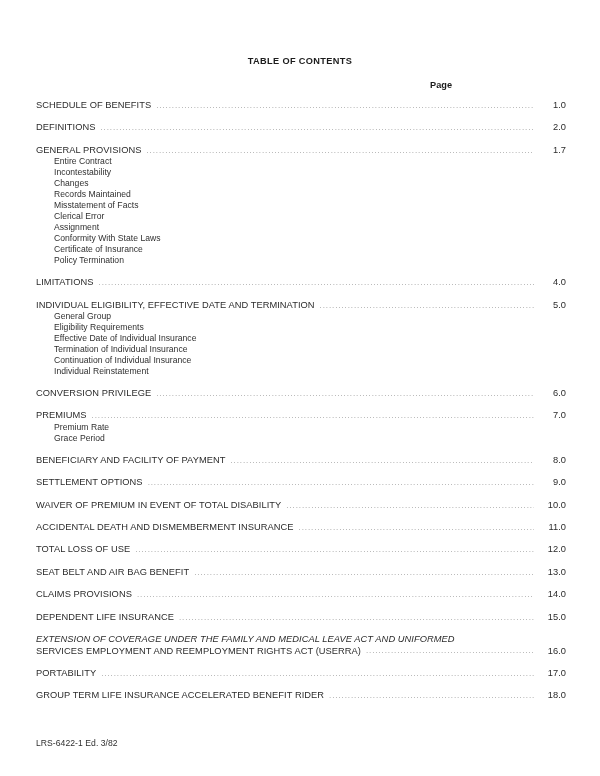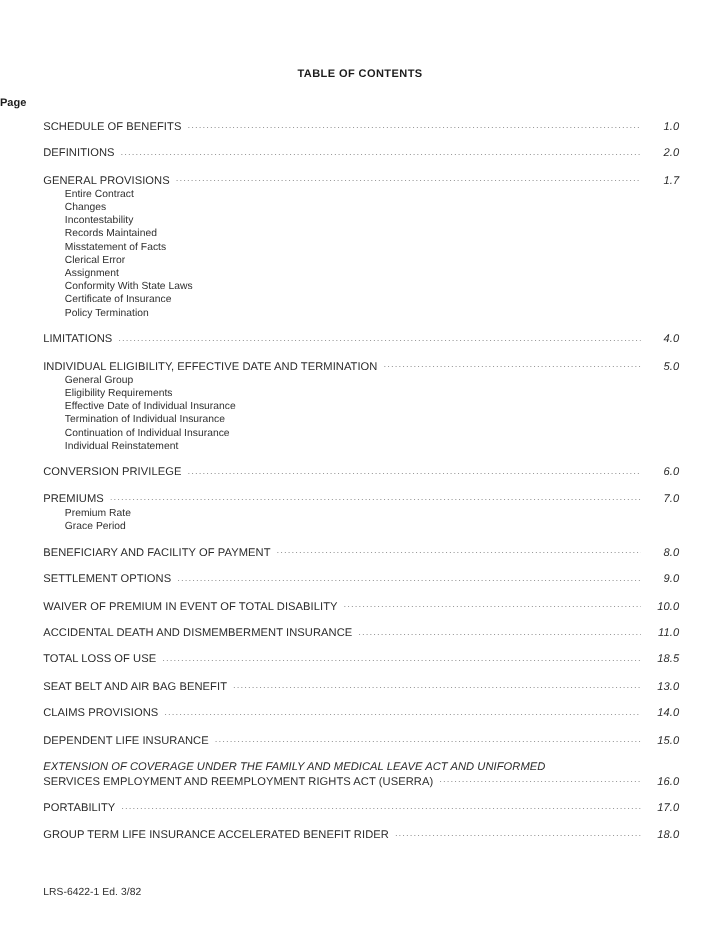--- a/index.html
+++ b/index.html
@@ -30,35 +30,37 @@
     font-size: 9.2px;
     font-weight: bold;
     letter-spacing: 0.35px;
     color: #1c1c1c;
   }
   .page-col-header {
     position: absolute;
     top: 80px;
     left: 0;
     width: 452px;
+    text-align: right;
     font-size: 9.2px;
     font-weight: bold;
     color: #1c1c1c;
   }
   .toc {
     position: absolute;
     top: 100px;
     left: 36px;
     width: 530px;
   }
   .entry-block {
     margin-bottom: 11px;
   }
   .entry {
     display: flex;
+    align-items: flex-end;
     width: 530px;
     font-size: 9.3px;
     line-height: 11.4px;
     color: #2b2b2b;
     letter-spacing: 0.05px;
   }
   .entry-label {
     white-space: nowrap;
     padding-right: 5px;
   }
@@ -72,21 +74,20 @@
     letter-spacing: 0.9px;
     position: relative;
     bottom: 0.5px;
   }
   .pagenum {
     flex: 0 0 auto;
     width: 28px;
     text-align: right;
     padding-left: 4px;
     white-space: nowrap;
-    font-style: italic;
   }
   .entry-wrapped {
     width: 530px;
     font-size: 9.3px;
     line-height: 11.4px;
     color: #2b2b2b;
     letter-spacing: 0.05px;
   }
   .entry-wrapped .first-line {
     white-space: nowrap;
@@ -138,22 +139,22 @@
         </div>
       </div>
       <div class="entry-block">
         <div class="entry">
           <span class="entry-label">GENERAL PROVISIONS</span>
           <span class="leader">....................................................................................................................................................................................................................................................................</span>
           <span class="pagenum">1.7</span>
         </div>
         <div class="subitems">
           <div class="subitem">Entire Contract</div>
+          <div class="subitem">Incontestability</div>
           <div class="subitem">Changes</div>
-          <div class="subitem">Incontestability</div>
           <div class="subitem">Records Maintained</div>
           <div class="subitem">Misstatement of Facts</div>
           <div class="subitem">Clerical Error</div>
           <div class="subitem">Assignment</div>
           <div class="subitem">Conformity With State Laws</div>
           <div class="subitem">Certificate of Insurance</div>
           <div class="subitem">Policy Termination</div>
         </div>
       </div>
       <div class="entry-block">
@@ -221,21 +222,21 @@
         <div class="entry">
           <span class="entry-label">ACCIDENTAL DEATH AND DISMEMBERMENT INSURANCE</span>
           <span class="leader">....................................................................................................................................................................................................................................................................</span>
           <span class="pagenum">11.0</span>
         </div>
       </div>
       <div class="entry-block">
         <div class="entry">
           <span class="entry-label">TOTAL LOSS OF USE</span>
           <span class="leader">....................................................................................................................................................................................................................................................................</span>
-          <span class="pagenum">18.5</span>
+          <span class="pagenum">12.0</span>
         </div>
       </div>
       <div class="entry-block">
         <div class="entry">
           <span class="entry-label">SEAT BELT AND AIR BAG BENEFIT</span>
           <span class="leader">....................................................................................................................................................................................................................................................................</span>
           <span class="pagenum">13.0</span>
         </div>
       </div>
       <div class="entry-block">

